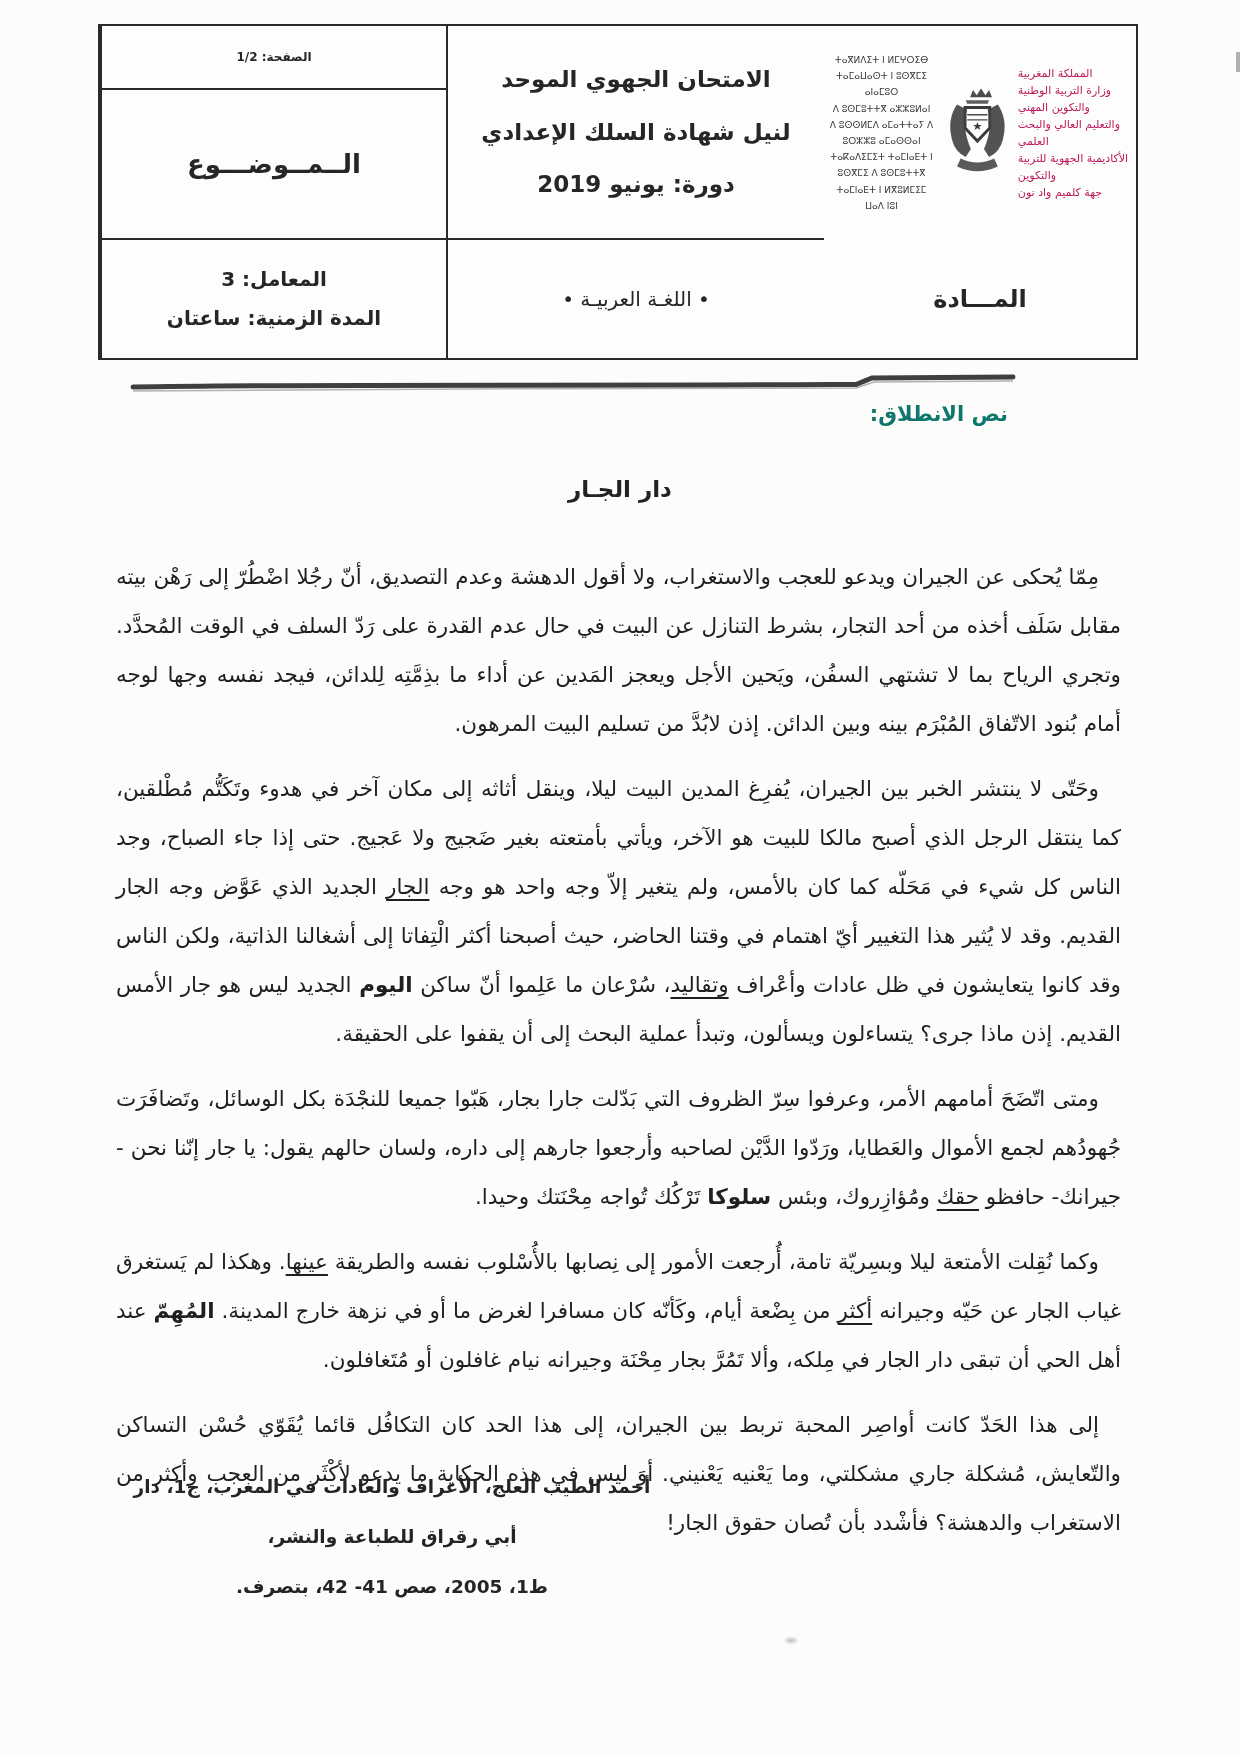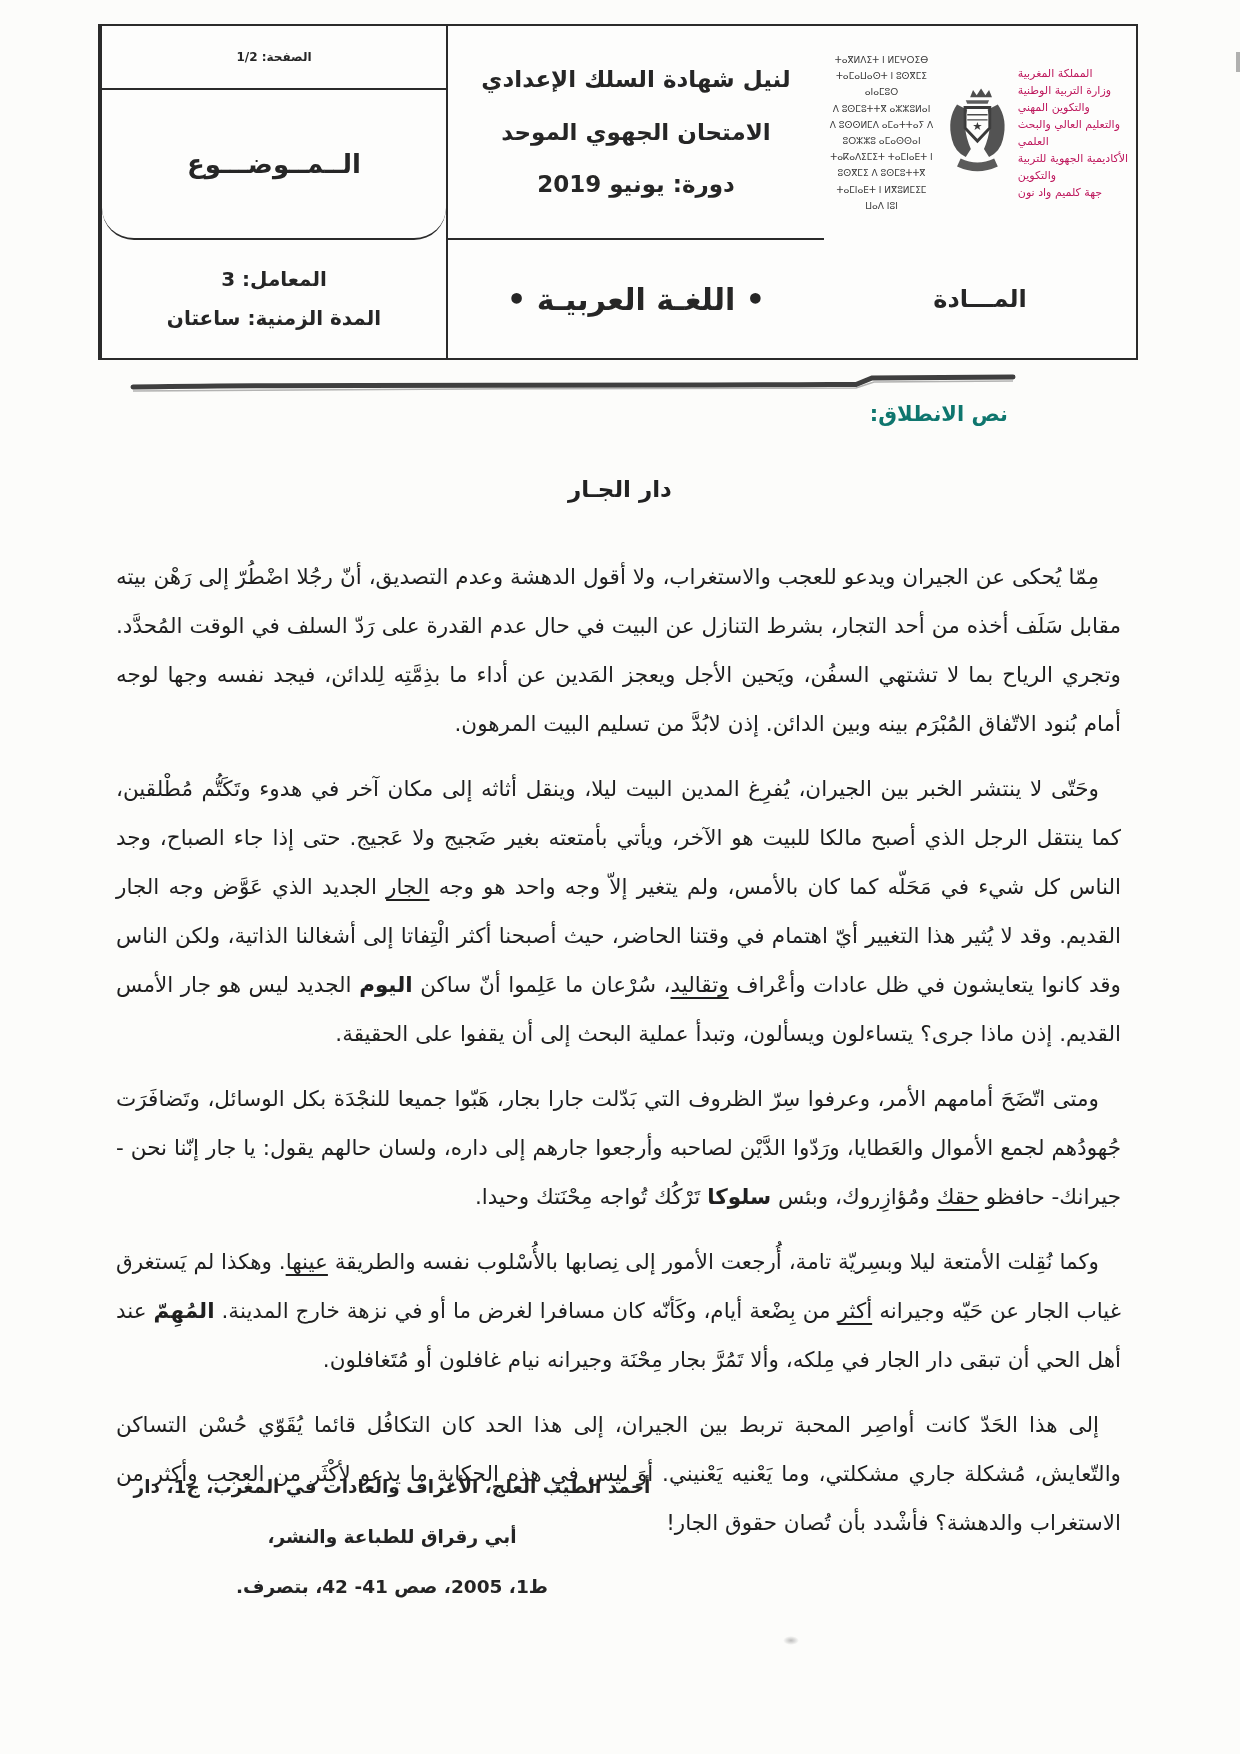--- a/index.html
+++ b/index.html
@@ -20,25 +20,25 @@
   .b-left  { border-left:2px solid #2b2b2b; }
   .b-bot   { border-bottom:2px solid #2b2b2b; }
 
   .cell-logo { grid-column:1; grid-row:1; padding:6px 2px; }
   .logo-row { display:flex; direction:rtl; align-items:center; justify-content:center; gap:4px; width:100%; }
   .ministry-ar { font-size:11px; line-height:1.55; text-align:left; width:134px; color:#be185d; }
   .tifinagh   { font-size:9px; line-height:1.8; text-align:center; width:128px; direction:ltr; color:#3a3a3a; }
   .cell-materia { grid-column:1; grid-row:2; font-weight:bold; font-size:24px; }
 
   .cell-exam { grid-column:2; grid-row:1; font-weight:bold; font-size:23px; line-height:2.3; }
-  .cell-subjname { grid-column:2; grid-row:2; font-weight:bold; font-size:30px;text-align:right; }
+  .cell-subjname { grid-column:2; grid-row:2; font-weight:normal; font-size:20px;text-align:right; }
 
   .col-left { grid-column:3; grid-row:1 / 3; display:flex; flex-direction:column; }
   .lc-a { box-sizing:border-box; height:64px;  border-bottom:2px solid #2b2b2b; display:flex; align-items:center; justify-content:center; font-weight:bold; font-size:12px; }
-  .lc-b { box-sizing:border-box; height:150px; border-bottom:2px solid #2b2b2b; display:flex; align-items:center; justify-content:center; font-weight:bold; font-size:26px;border-radius:32px; }
+  .lc-b { box-sizing:border-box; height:150px; border-bottom:2px solid #2b2b2b; display:flex; align-items:center; justify-content:center; font-weight:bold; font-size:26px; }
   .lc-c { box-sizing:border-box; flex:1; display:flex; flex-direction:column; align-items:center; justify-content:center; font-weight:bold; font-size:20px; line-height:1.95; }
 
   
   .divider { position:absolute; top:372px; left:130px; width:886px; height:24px; }
   .intro-label { position:absolute; top:402px; right:232px; font-weight:bold; font-size:21px; color:#0f766e; }
 
   
   .doc-title { position:absolute; top:476px; left:0; width:100%; text-align:center; font-weight:bold; font-size:23px; color:#222; }
   .body-text {
     position:absolute; top:536px; right:103px; width:1037px;
@@ -93,22 +93,22 @@
             <div>ⵜⴰⴽⴰⴷⵉⵎⵉⵜ ⵜⴰⵎⵏⴰⴹⵜ ⵏ ⵓⵙⴳⵎⵉ ⴷ ⵓⵙⵎⵓⵜⵜⴳ</div>
             <div>ⵜⴰⵎⵏⴰⴹⵜ ⵏ ⵍⴳⵓⵍⵎⵉⵎ ⵡⴰⴷ ⵏⵓⵏ</div>
           </div>
       </div>
     </div>
     <div class="cell cell-materia">
       <span>المـــادة</span>
     </div>
 
     <div class="cell cell-exam b-left b-bot">
+      <div>الامتحان الجهوي الموحد</div>
       <div>لنيل شهادة السلك الإعدادي</div>
-      <div>الامتحان الجهوي الموحد</div>
       <div>دورة: يونيو 2019</div>
     </div>
     <div class="cell cell-subjname b-left">
       <span>• اللغـة العربيـة •</span>
     </div>
 
     <div class="col-left b-left">
       <div class="lc-a">
         <span>الصفحة: 1/2</span>
       </div>

